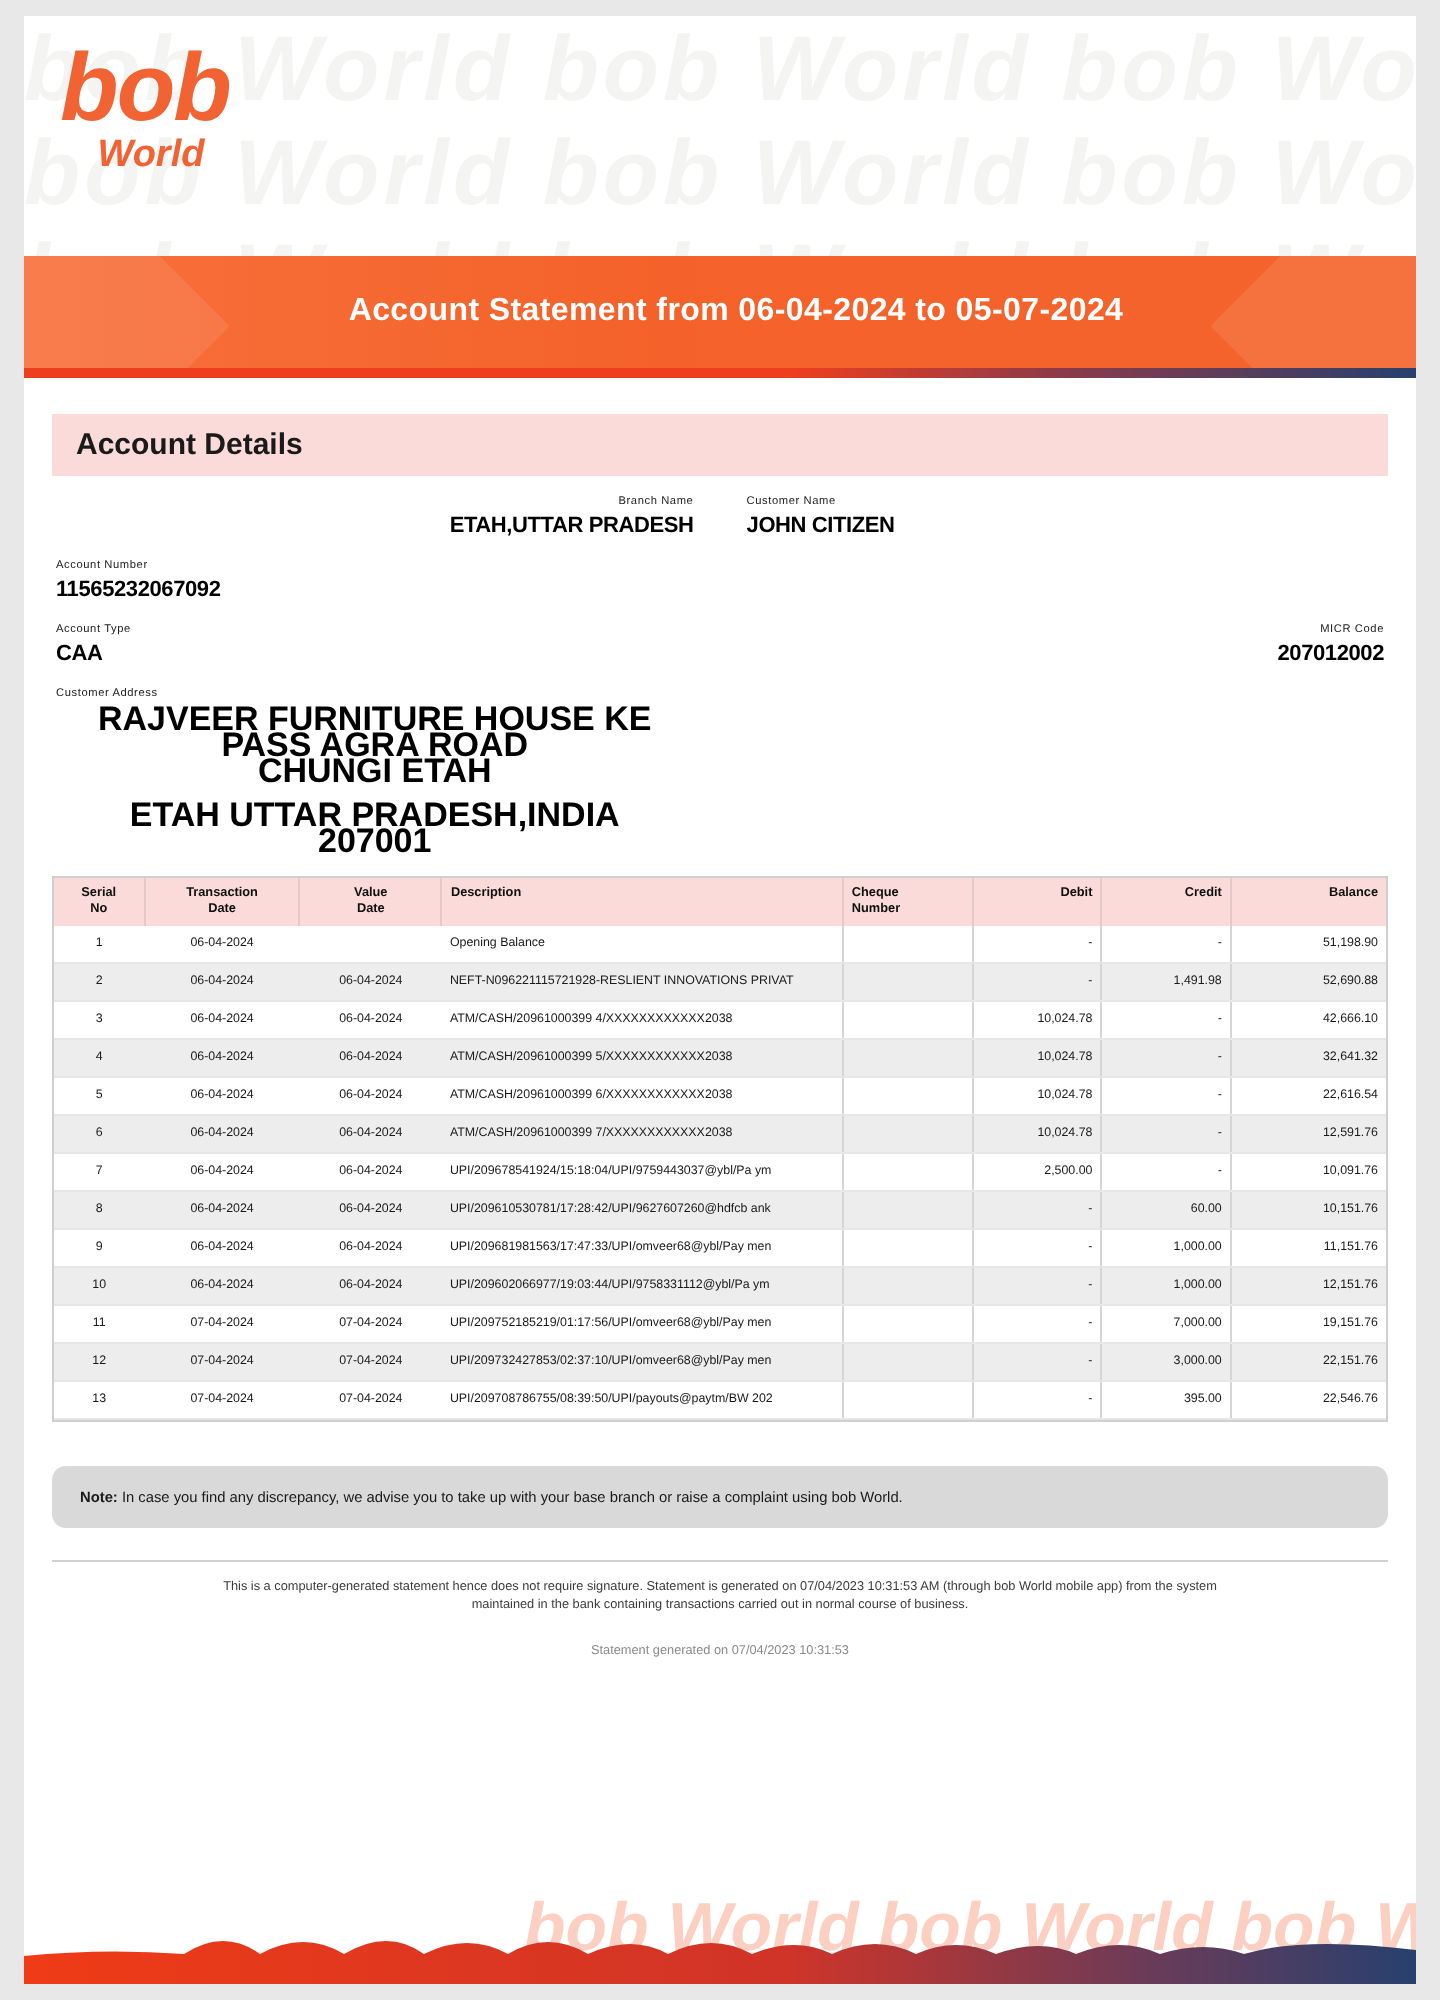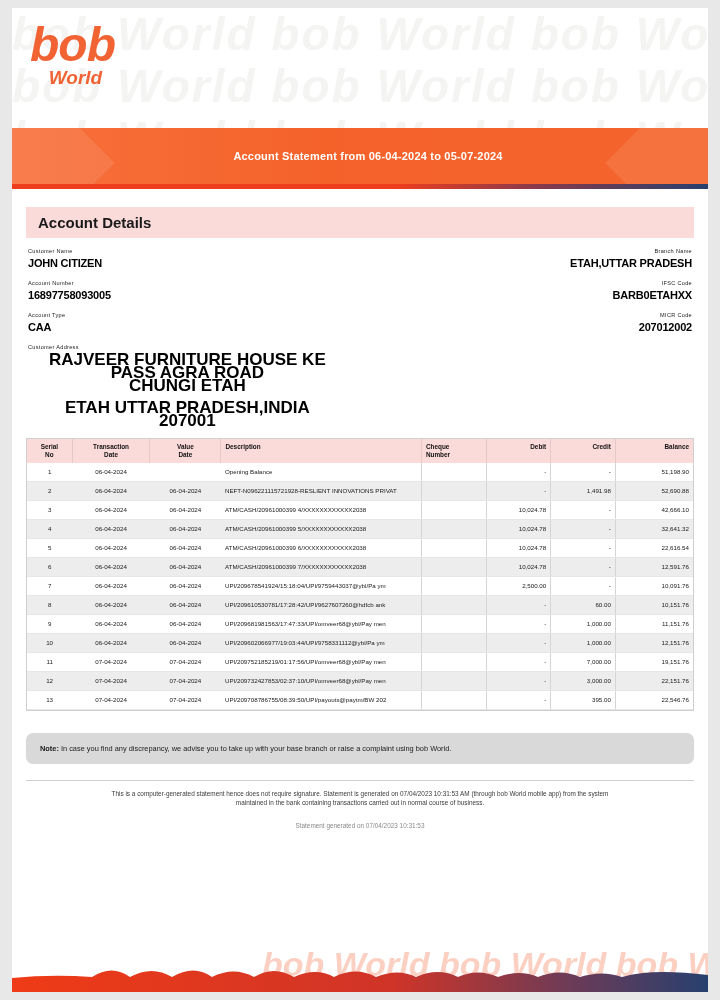--- a/index.html
+++ b/index.html
@@ -71,21 +71,21 @@
     overflow: hidden;
   }
   .banner::before, .banner::after {
     content: ""; position: absolute; top: -20px; width: 110px; height: 110px;
     background: rgba(255,255,255,0.09); transform: rotate(45deg);
   }
   .banner::before { left: -30px; }
   .banner::after { right: -30px; }
   .banner-text {
     position: relative; z-index: 2;
-    color: #fff; font-size: 11px; font-weight: 700; letter-spacing: 0.2px; margin-left: 16px;
+    color: #fff; font-size: 16px; font-weight: 700; letter-spacing: 0.2px; margin-left: 16px;
   }
   .banner-rule {
     height: 5px;
     background: linear-gradient(90deg,#ef3e1e 0%,#ef3e1e 55%,#8a3a4a 75%,#27406e 100%);
   }
   
   .sec-title {
     margin: 18px 14px 0 14px;
     background: #fbdada;
     padding: 7px 12px;
@@ -177,38 +177,34 @@
 
   <div class="banner">
     <div class="banner-text">Account Statement from 06-04-2024 to 05-07-2024</div>
   </div>
   <div class="banner-rule"></div>
 
   <div class="sec-title">Account Details</div>
 
   <div class="details">
     <div class="drow">
+      <div class="dcell right">
+        <div class="dlabel">Branch Name</div>
+        <div class="dvalue">ETAH,UTTAR PRADESH</div>
+      </div>
       <div class="dcell">
         <div class="dlabel">Customer Name</div>
         <div class="dvalue">JOHN CITIZEN</div>
       </div>
-      <div class="dcell right">
-        <div class="dlabel">Branch Name</div>
-        <div class="dvalue">ETAH,UTTAR PRADESH</div>
-      </div>
     </div>
 
     <div class="drow">
       <div class="dcell">
         <div class="dlabel">Account Number</div>
-        <div class="dvalue">16897758093005</div>
-      </div>
-      <div class="dcell right">
-        <div class="dlabel">IFSC Code</div>
-        <div class="dvalue">BARB0ETAHXX</div>
+        <div class="dvalue">11565232067092</div>
       </div>
     </div>
 
     <div class="drow">
       <div class="dcell">
         <div class="dlabel">Account Type</div>
         <div class="dvalue">CAA</div>
       </div>
       <div class="dcell right">
         <div class="dlabel">MICR Code</div>

